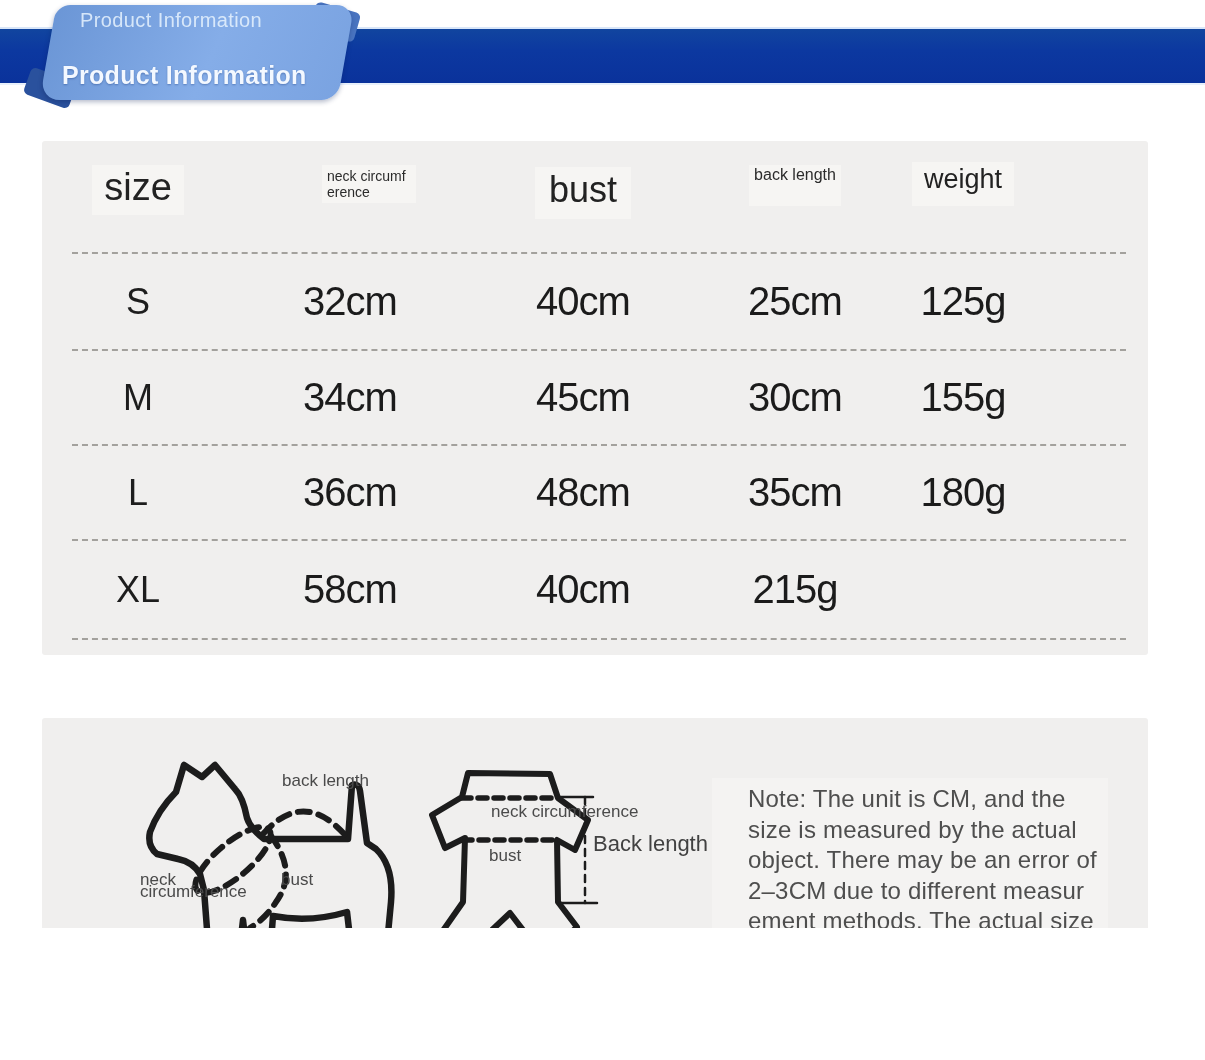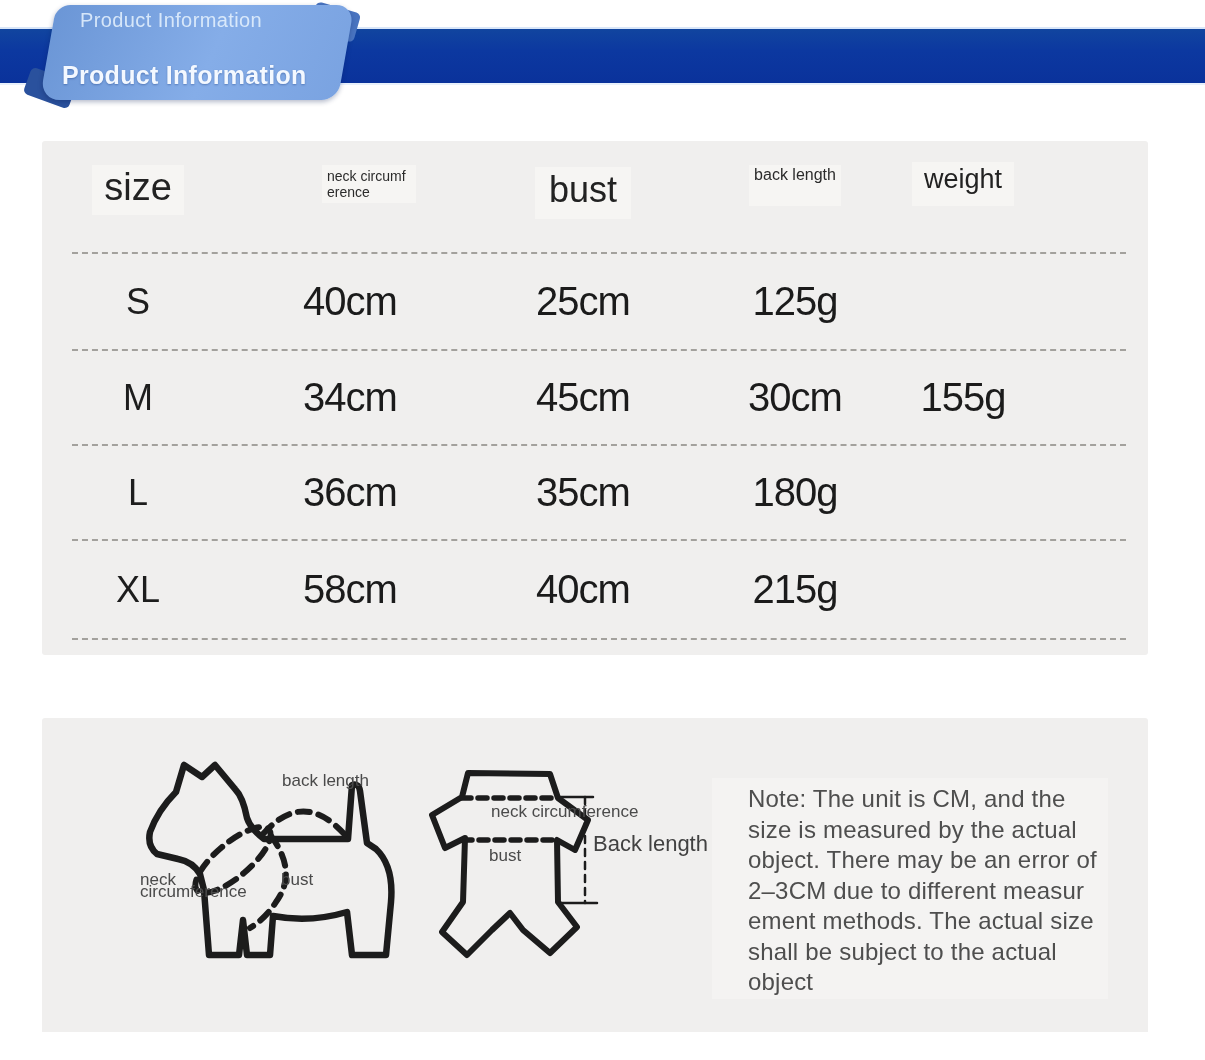--- a/index.html
+++ b/index.html
@@ -1,19 +1,19 @@
 <!DOCTYPE html>
 <html><head>
 <meta charset="utf-8">
 <style>
   * { margin:0; padding:0; box-sizing:border-box; }
   html,body { background:#ffffff; }
   body { font-family:"Liberation Sans", sans-serif; }
   .page {
-    position:relative; width:1205px; height:1032px;
+    position:relative; width:1205px; height:928px;
     background:#ffffff; overflow:hidden;
   }
 
   
   .banner-bar {
     position:absolute; left:0; top:27px; width:1205px; height:58px;
     background:linear-gradient(#11459f, #0c38a0 40%, #0a329b);
     border-top:2px solid #d9e6f8; border-bottom:2px solid #e8f0fb;
     z-index:1;
   }
@@ -120,40 +120,42 @@
       <div class="c-neckhead"><span class="hl h-neck">neck circumference</span></div>
       <div><span class="hl h-bust">bust</span></div>
       <div><span class="hl h-back">back length</span></div>
       <div><span class="hl h-weight">weight</span></div>
       <div></div>
     </div>
     <div class="dash"></div>
 
     <div class="trow rdata">
       <div class="sz">S</div>
+      <div class="val">32cm</div>
       <div class="val">40cm</div>
       <div class="val">25cm</div>
       <div class="val">125g</div>
       <div></div>
     </div>
     <div class="dash"></div>
 
     <div class="trow rdata" style="height:93px">
       <div class="sz">M</div>
       <div class="val">34cm</div>
       <div class="val">45cm</div>
       <div class="val">30cm</div>
       <div class="val">155g</div>
       <div></div>
     </div>
     <div class="dash"></div>
 
     <div class="trow rdata" style="height:93px">
       <div class="sz">L</div>
       <div class="val">36cm</div>
+      <div class="val">48cm</div>
       <div class="val">35cm</div>
       <div class="val">180g</div>
       <div></div>
     </div>
     <div class="dash"></div>
 
     <div class="trow rdata" style="height:97px">
       <div class="sz">XL</div>
       <div class="val">58cm</div>
       <div class="val">40cm</div>

